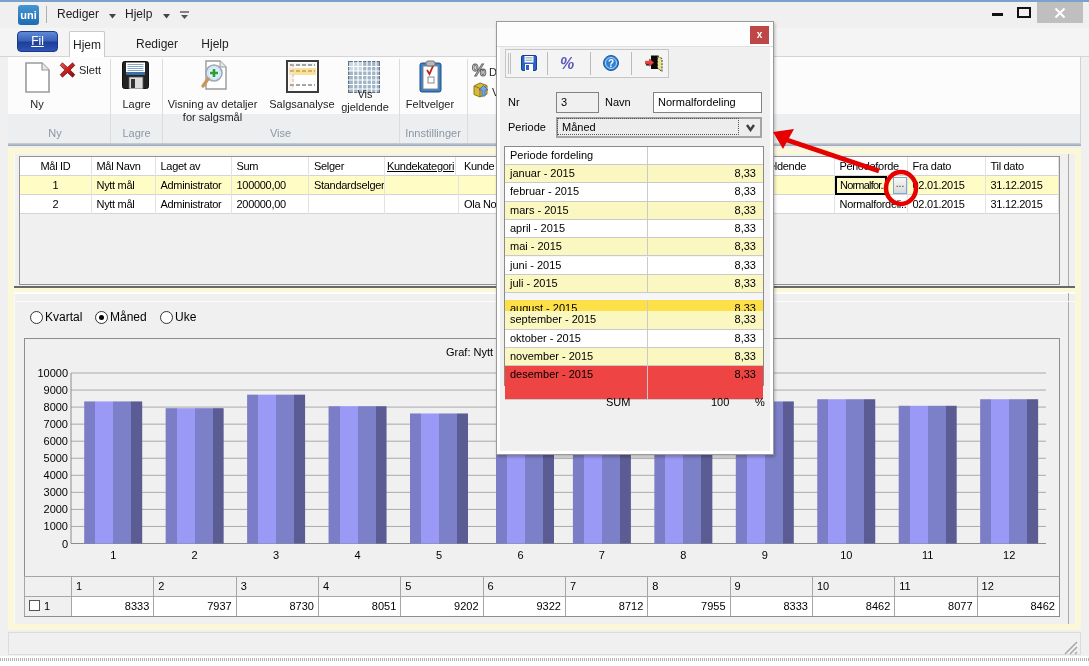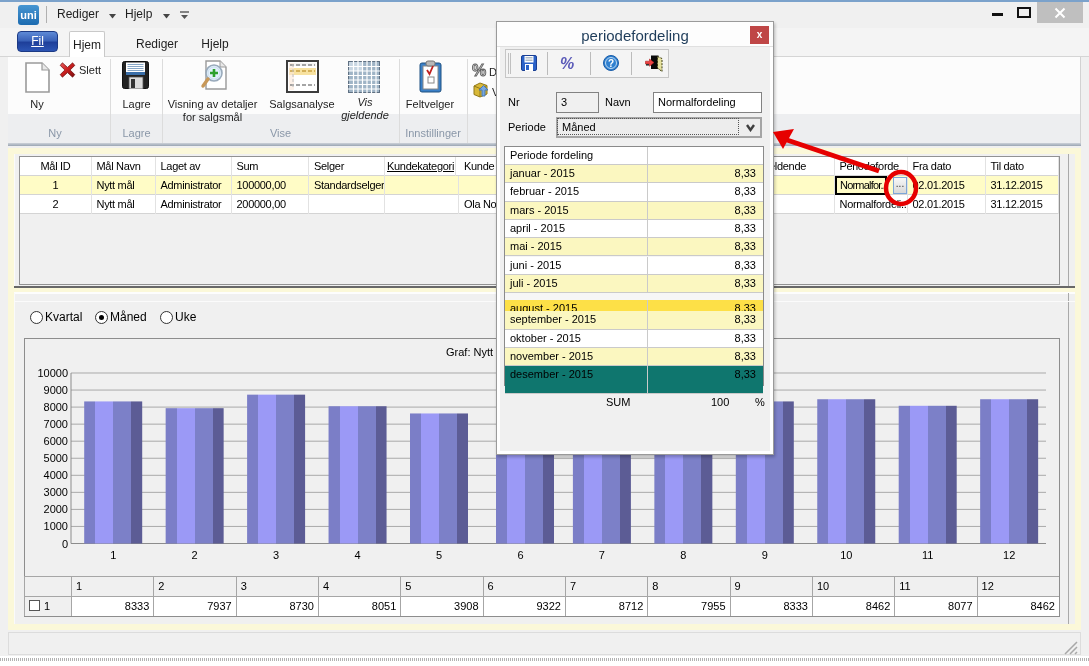--- a/index.html
+++ b/index.html
@@ -188,21 +188,21 @@
         <path d="M2 4 L8 1 L15 3.5 L15 12 L8 15 L2 12.5 Z" fill="#d8b838" stroke="#907818"></path>
         <path d="M2 4 L8 6.5 L15 3.5 M8 6.5 L8 15" stroke="#907818" fill="none"></path>
         <path d="M10 14 V8 L7 8 L11.5 3.5 L16 8 L13 8 V14 Z" fill="#78a8e0" stroke="#4878b0"></path>
       </svg>
     </div>
   <div class="riblabel" style="left:22px; top:98px; width:30px;">Ny</div>
   <div class="riblabel" style="left:79px; top:64px; width:40px; text-align:left;">Slett</div>
   <div class="riblabel" style="left:114px; top:98px; width:45px;">Lagre</div>
   <div class="riblabel" style="left:164px; top:98px; width:97px;">Visning av detaljer<br>for salgsmål</div>
   <div class="riblabel" style="left:268px; top:98px; width:68px;">Salgsanalyse</div>
-  <div class="riblabel" style="left:337px; top:96px; width:56px;font-style:italic;">Vis<br>gjeldende</div>
+  <div class="riblabel" style="left:337px; top:88px; width:56px;">Vis<br>gjeldende</div>
   <div class="riblabel" style="left:403px; top:98px; width:54px;">Feltvelger</div>
   <div class="riblabel" style="left:489px; top:66px; width:20px; text-align:left;">D</div>
   <div class="riblabel" style="left:492px; top:86px; width:20px; text-align:left;">V</div>
   <div class="abs" style="left:0; top:57px; width:8px; height:86px; background:#f0f0f0;"></div>
   <div class="abs" style="left:1081px; top:57px; width:8px; height:86px; background:#f0f0f0;"></div>
   <div class="abs" style="left:1080px; top:57px; width:1px; height:86px; background:#d2d2d2;"></div>
   <div id="ribbonedge"></div>
 
   <div class="yframe" style="left:8px; top:148px; width:1073px; height:6px;"></div>
   <div class="yframe" style="left:8px; top:154px; width:6px; height:476px;"></div>
@@ -347,21 +347,21 @@
       <div class="btcell" style="left: 647.3px; top: 576px; width: 82.3px; height: 20px; background: rgb(240, 240, 240); border-top: 1px solid rgb(166, 166, 166); border-left: 1px solid rgb(166, 166, 166); padding-left: 4px;">8</div>
       <div class="btcell" style="left: 729.6px; top: 576px; width: 82.3px; height: 20px; background: rgb(240, 240, 240); border-top: 1px solid rgb(166, 166, 166); border-left: 1px solid rgb(166, 166, 166); padding-left: 4px;">9</div>
       <div class="btcell" style="left: 811.9px; top: 576px; width: 82.4px; height: 20px; background: rgb(240, 240, 240); border-top: 1px solid rgb(166, 166, 166); border-left: 1px solid rgb(166, 166, 166); padding-left: 4px;">10</div>
       <div class="btcell" style="left: 894.3px; top: 576px; width: 82.3px; height: 20px; background: rgb(240, 240, 240); border-top: 1px solid rgb(166, 166, 166); border-left: 1px solid rgb(166, 166, 166); padding-left: 4px;">11</div>
       <div class="btcell" style="left: 976.6px; top: 576px; width: 82.4px; height: 20px; background: rgb(240, 240, 240); border-top: 1px solid rgb(166, 166, 166); border-left: 1px solid rgb(166, 166, 166); padding-left: 4px;">12</div>
       <div class="btcell" style="left: 24px; top: 596px; width: 47px; height: 20px; background: rgb(240, 240, 240); border-top: 1px solid rgb(166, 166, 166); border-left: 1px solid rgb(166, 166, 166); padding-left: 4px;"></div>
       <div class="btcell" style="left: 71px; top: 596px; width: 82.3px; height: 20px; background: rgb(255, 255, 255); border-top: 1px solid rgb(166, 166, 166); border-left: 1px solid rgb(166, 166, 166); text-align: right; padding-right: 4px;">8333</div>
       <div class="btcell" style="left: 153.3px; top: 596px; width: 82.4px; height: 20px; background: rgb(255, 255, 255); border-top: 1px solid rgb(166, 166, 166); border-left: 1px solid rgb(166, 166, 166); text-align: right; padding-right: 4px;">7937</div>
       <div class="btcell" style="left: 235.7px; top: 596px; width: 82.3px; height: 20px; background: rgb(255, 255, 255); border-top: 1px solid rgb(166, 166, 166); border-left: 1px solid rgb(166, 166, 166); text-align: right; padding-right: 4px;">8730</div>
       <div class="btcell" style="left: 318px; top: 596px; width: 82.3px; height: 20px; background: rgb(255, 255, 255); border-top: 1px solid rgb(166, 166, 166); border-left: 1px solid rgb(166, 166, 166); text-align: right; padding-right: 4px;">8051</div>
-      <div class="btcell" style="left: 400.3px; top: 596px; width: 82.3px; height: 20px; background: rgb(255, 255, 255); border-top: 1px solid rgb(166, 166, 166); border-left: 1px solid rgb(166, 166, 166); text-align: right; padding-right: 4px;">3908</div>
+      <div class="btcell" style="left: 400.3px; top: 596px; width: 82.3px; height: 20px; background: rgb(255, 255, 255); border-top: 1px solid rgb(166, 166, 166); border-left: 1px solid rgb(166, 166, 166); text-align: right; padding-right: 4px;">9202</div>
       <div class="btcell" style="left: 482.6px; top: 596px; width: 82.4px; height: 20px; background: rgb(255, 255, 255); border-top: 1px solid rgb(166, 166, 166); border-left: 1px solid rgb(166, 166, 166); text-align: right; padding-right: 4px;">9322</div>
       <div class="btcell" style="left: 565px; top: 596px; width: 82.3px; height: 20px; background: rgb(255, 255, 255); border-top: 1px solid rgb(166, 166, 166); border-left: 1px solid rgb(166, 166, 166); text-align: right; padding-right: 4px;">8712</div>
       <div class="btcell" style="left: 647.3px; top: 596px; width: 82.3px; height: 20px; background: rgb(255, 255, 255); border-top: 1px solid rgb(166, 166, 166); border-left: 1px solid rgb(166, 166, 166); text-align: right; padding-right: 4px;">7955</div>
       <div class="btcell" style="left: 729.6px; top: 596px; width: 82.3px; height: 20px; background: rgb(255, 255, 255); border-top: 1px solid rgb(166, 166, 166); border-left: 1px solid rgb(166, 166, 166); text-align: right; padding-right: 4px;">8333</div>
       <div class="btcell" style="left: 811.9px; top: 596px; width: 82.4px; height: 20px; background: rgb(255, 255, 255); border-top: 1px solid rgb(166, 166, 166); border-left: 1px solid rgb(166, 166, 166); text-align: right; padding-right: 4px;">8462</div>
       <div class="btcell" style="left: 894.3px; top: 596px; width: 82.3px; height: 20px; background: rgb(255, 255, 255); border-top: 1px solid rgb(166, 166, 166); border-left: 1px solid rgb(166, 166, 166); text-align: right; padding-right: 4px;">8077</div>
       <div class="btcell" style="left: 976.6px; top: 596px; width: 82.4px; height: 20px; background: rgb(255, 255, 255); border-top: 1px solid rgb(166, 166, 166); border-left: 1px solid rgb(166, 166, 166); text-align: right; padding-right: 4px;">8462</div>
       <div class="abs" style="left: 29px; top: 600px; width: 11px; height: 11px; border: 1px solid rgb(85, 85, 85); background: rgb(255, 255, 255);"></div>
       <div class="btcell" style="left: 44px; top: 597px;">1</div>
     </div>
@@ -373,21 +373,20 @@
   </div>
 </div>
 
 <div class="abs" style="left:0; top:656px; width:1089px; height:10px; background:#fff;"></div>
 <div class="abs" style="left:0; top:658px; width:1089px; height:3px;
   background-image:repeating-linear-gradient(90deg,#b2b2b2 0 1px,#fff 1px 2px);"></div>
 
 <div id="dialog">
   <div class="abs" style="left:0; top:0; width:276px; height:25px; background:#fdfdfd;
        border-bottom:1px solid #e0e0e0;"></div>
-  <div class="abs" style="left:0; right:0; top:5px; text-align:center; font-size:15px; color:#1e3c5a;">periodefordeling</div>
   <div id="dlgclose">x</div>
   <div id="dlgtoolbar"></div>
   <div class="abs" style="left:11px; top:31px; width:1px; height:21px; background:#c0c0c0;"></div>
   <div class="abs" style="left:13px; top:31px; width:1px; height:21px; background:#c0c0c0;"></div>
   <div id="dlgicons">
       <svg class="abs" style="left:24px;top:33px;" width="16" height="16" viewBox="0 0 16 16">
         <rect x="0.5" y="0.5" width="15" height="15" rx="1.5" fill="#2b62c8" stroke="#1a3f94"></rect>
         <rect x="3.5" y="1" width="9" height="6.5" fill="#fff"></rect>
         <path d="M4.5 2.5 H11.5 M4.5 4 H11.5 M4.5 5.5 H11.5" stroke="#9ab" stroke-width="0.8"></path>
         <rect x="4" y="9" width="8" height="7" fill="#fff"></rect>
@@ -478,21 +477,21 @@
       <div class="drow" style="top: 182.7px; height: 18.3px; background: rgb(255, 255, 255);">
         <div class="dvsep"></div>
         <div class="m" style="line-height:17.3px">oktober - 2015</div>
         <div class="v" style="line-height:17.3px">8,33</div>
       </div>
       <div class="drow" style="top: 201px; height: 18.3px; background: rgb(251, 247, 192);">
         <div class="dvsep"></div>
         <div class="m" style="line-height:17.3px">november - 2015</div>
         <div class="v" style="line-height:17.3px">8,33</div>
       </div>
-      <div class="drow" style="top: 219.3px; height: 28px; background: #0f766e;">
+      <div class="drow" style="top: 219.3px; height: 34px; background: #ef4444;">
         <div class="dvsep"></div>
         <div class="m" style="line-height:17.3px">desember - 2015</div>
         <div class="v" style="line-height:17.3px">8,33</div>
       </div>
     </div>
   <div class="dlab" style="left:109px; top:374px;">SUM</div>
   <div class="dlab" style="left:214px; top:374px;">100</div>
   <div class="dlab" style="left:258px; top:374px;">%</div>
 </div>
 

